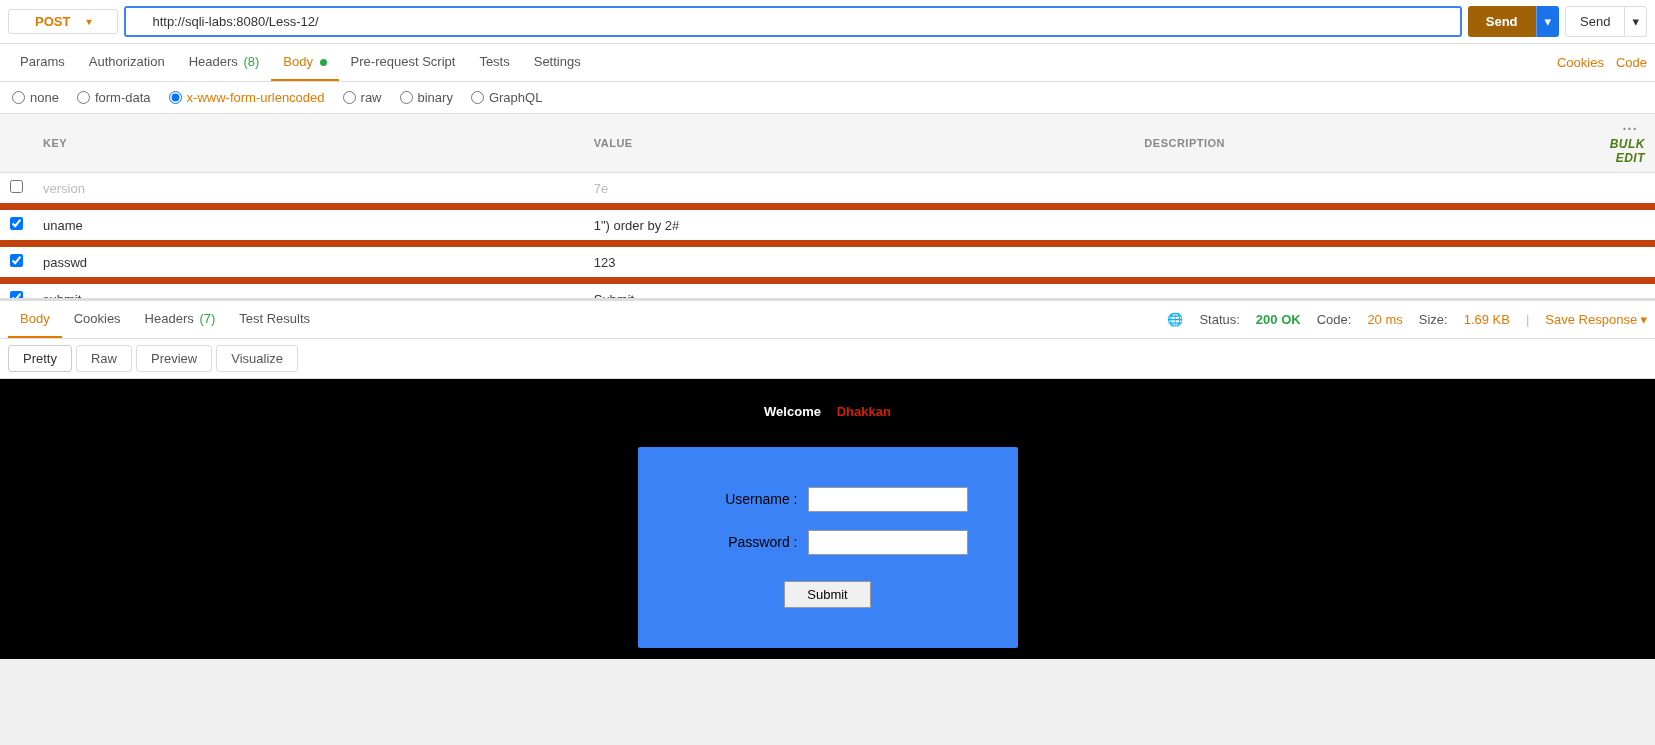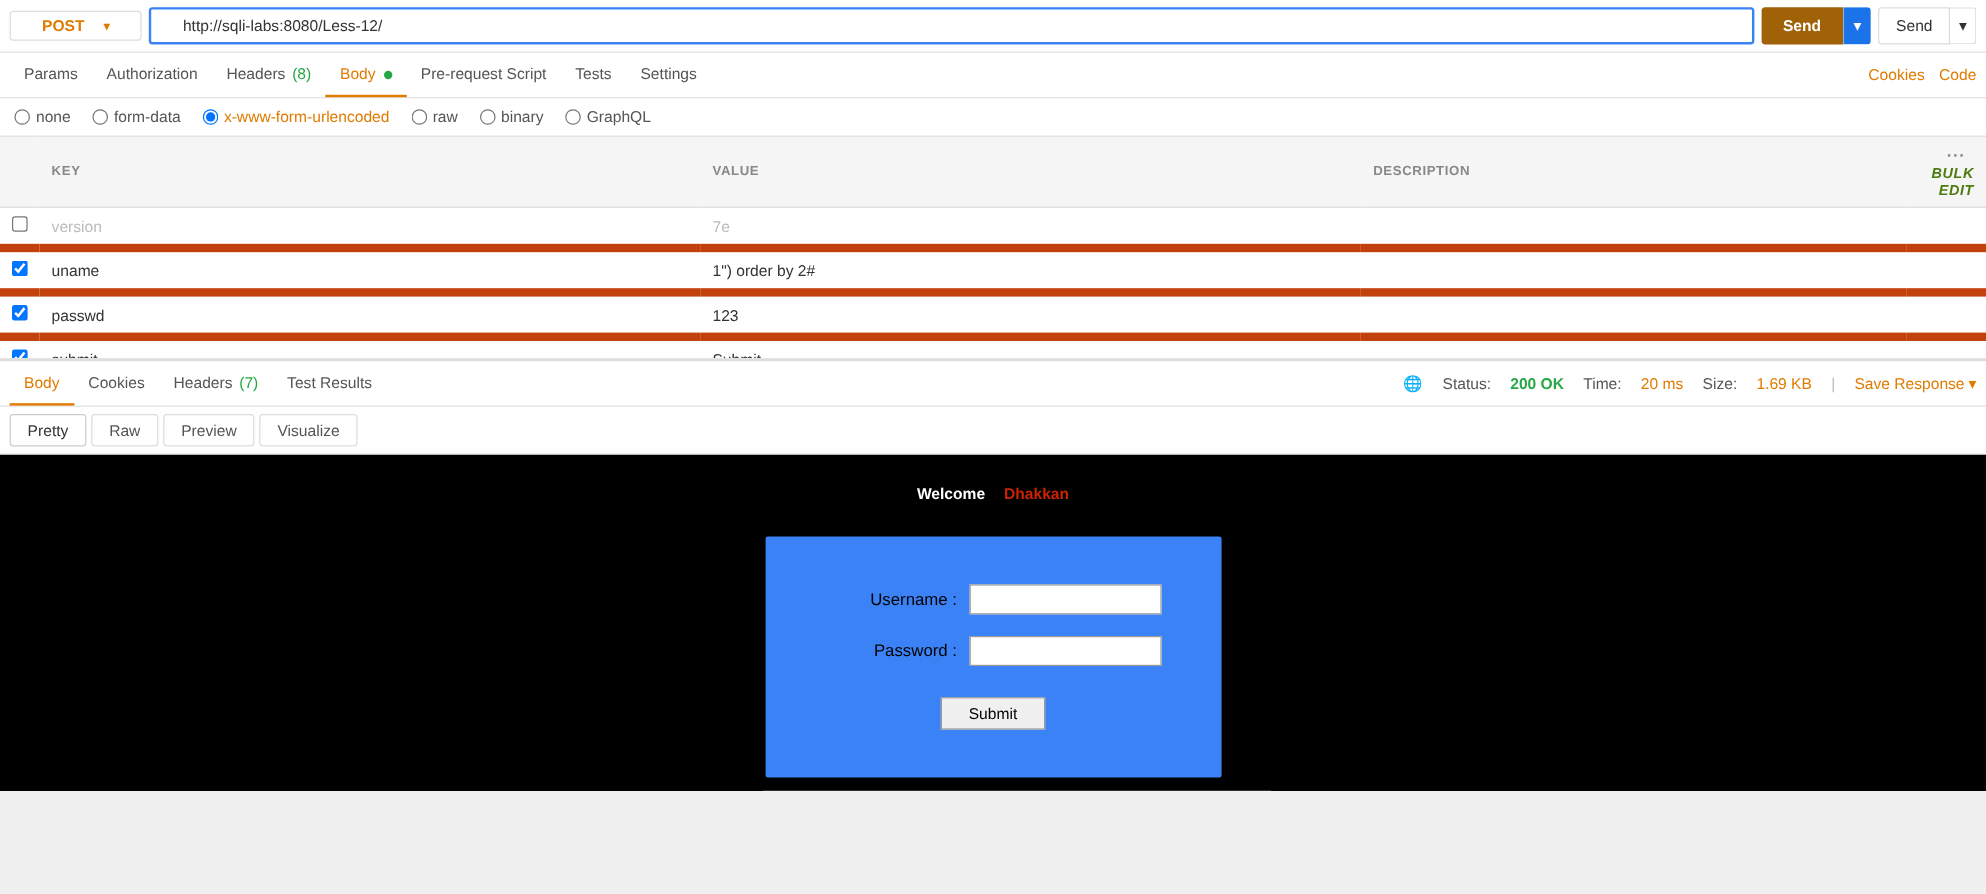--- a/index.html
+++ b/index.html
@@ -428,21 +428,21 @@
       <span>Headers</span>
       <span class="badge">(7)</span>
     </div>
     <div class="response-tab">
       <span>Test Results</span>
     </div>
     <div class="response-status">
       <span style="color:#888;">🌐</span>
       <span>Status:</span>
       <span class="status-ok">200 OK</span>
-      <span>Time:</span>
+      <span>Code:</span>
       <span class="time-val">20 ms</span>
       <span>Size:</span>
       <span class="size-val">1.69 KB</span>
       <span style="color:#bbb;">|</span>
       <span class="save-resp">
         <span>Save Response</span>
         <span>▾</span>
       </span>
     </div>
   </div>

